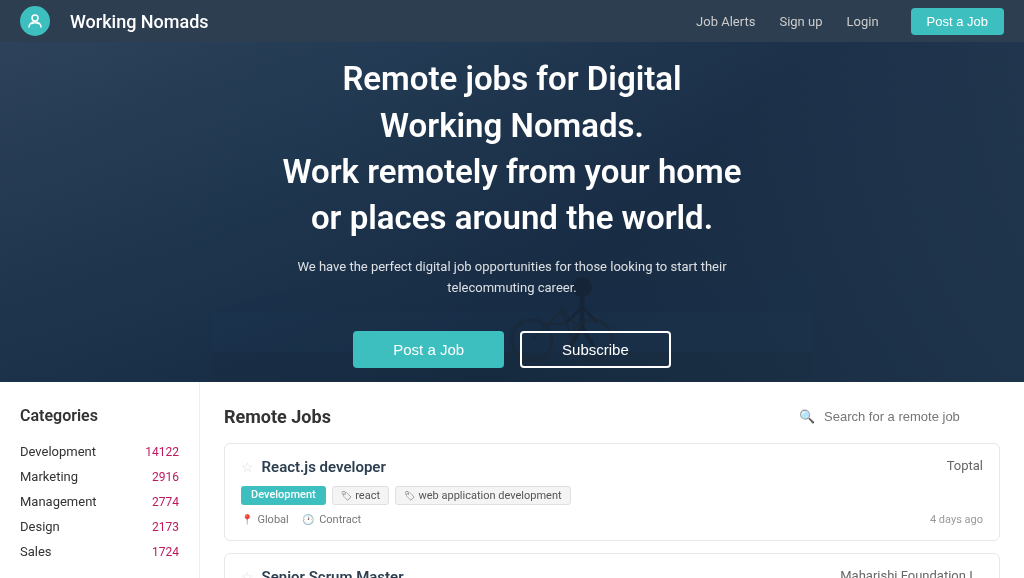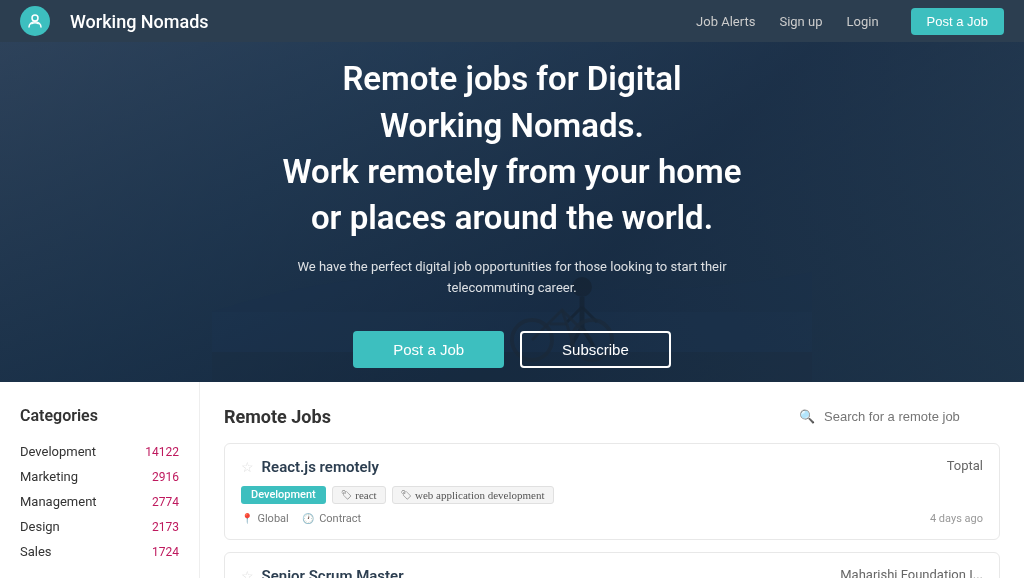--- a/index.html
+++ b/index.html
@@ -240,21 +240,20 @@
     .tag-skill {
       display: flex;
       align-items: center;
       gap: 3px;
       background: #f4f4f4;
       border: 1px solid #e0e0e0;
       color: #555;
       padding: 2px 8px;
       border-radius: 3px;
       font-size: 11px;
-      font-family: Liberation Serif, serif;
     }
     .tag-skill::before {
       content: '🏷';
       font-size: 9px;
     }
     .job-meta {
       display: flex;
       align-items: center;
       gap: 14px;
       font-size: 11px;
@@ -366,21 +365,21 @@
       <div class="search-box">
         <span>🔍</span>
         <input class="search-input" type="text" placeholder="Search for a remote job" style="">
       </div>
     </div>
     <div id="job-cards">
     <div class="job-card">
     <div class="job-card-header">
       <div class="job-title-row">
         <span class="star-icon">☆</span>
-        <span class="job-title">React.js remotely</span>
+        <span class="job-title">React.js developer</span>
       </div>
       <span class="job-company">Toptal</span>
     </div>
     <div class="job-tags">
       <span class="tag-category">Development</span>
       <span class="tag-skill">react</span>
             <span class="tag-skill">web application development</span>
     </div>
     <div class="job-footer">
       <div class="job-meta">

